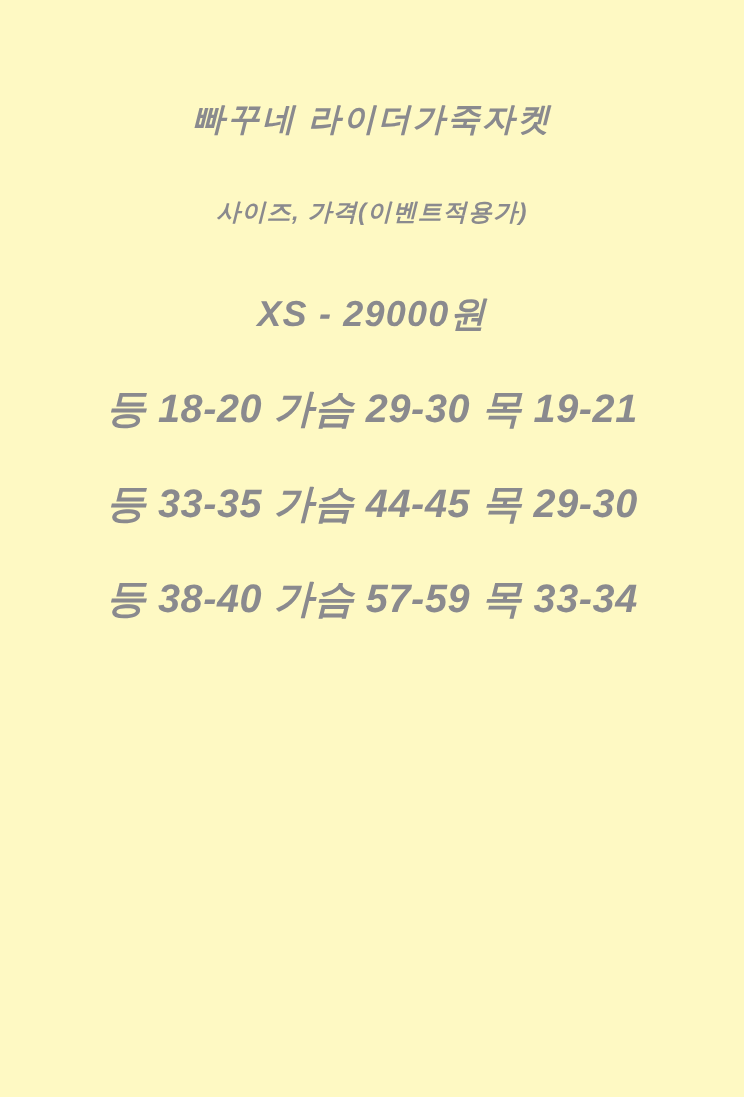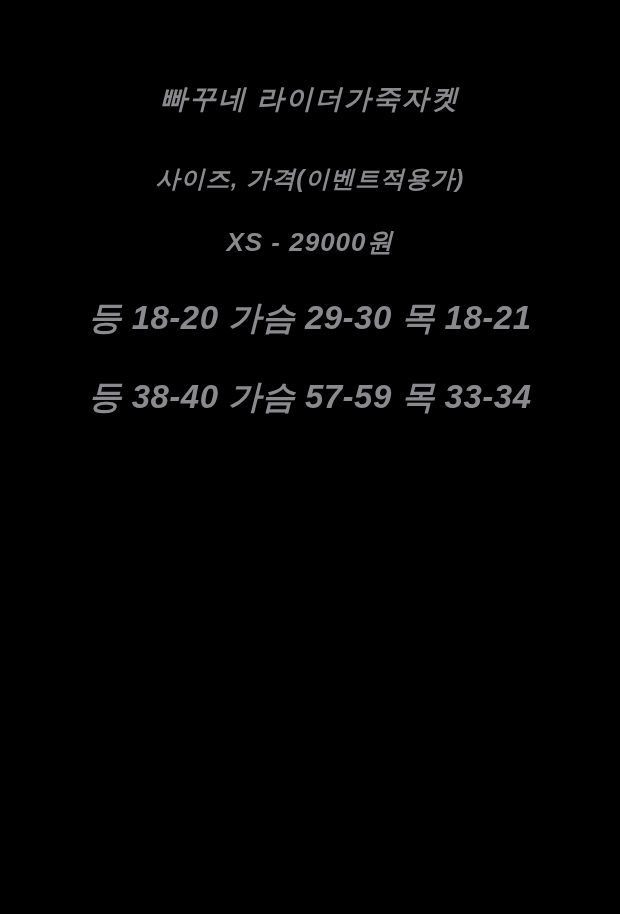--- a/index.html
+++ b/index.html
@@ -10,21 +10,21 @@
   body {
     width: 620px;
     height: 914px;
     overflow: hidden;
     font-family: "Liberation Sans", sans-serif;
   }
   .page {
     position: relative;
     width: 620px;
     height: 914px;
-    background: #000000;
+    background: #fef9c3;
     box-sizing: border-box;
     padding-top: 86px;
   }
   .lines {
     display: flex;
     flex-direction: column;
     align-items: stretch;
   }
   .line {
     color: #8a8a8e;
@@ -36,27 +36,27 @@
     line-height: 1.0;
   }
   
   .line.title {
     font-size: 27px;
     letter-spacing: 2px;
     margin-bottom: 54px;
   }
   
   .line.subtitle {
-    font-size: 24px;
+    font-size: 20px;
     letter-spacing: 1px;
-    margin-bottom: 38px;
+    margin-bottom: 61px;
   }
   
   .line.size {
-    font-size: 26px;
+    font-size: 30px;
     letter-spacing: 1px;
     margin-bottom: 46px;
   }
   
   .line.meas {
     font-size: 33px;
     letter-spacing: 0.5px;
     margin-bottom: 46px;
   }
   .line.meas.last {
@@ -68,21 +68,22 @@
 
 <div class="page">
   <div class="lines">
 
     <div class="line title">빠꾸네 라이더가죽자켓</div>
 
     <div class="line subtitle">사이즈, 가격(이벤트적용가)</div>
 
     <div class="line size">XS - 29000원</div>
 
-    <div class="line meas">등 18-20 가슴 29-30 목 18-21</div>
+    <div class="line meas">등 18-20 가슴 29-30 목 19-21</div>
 
 
+    <div class="line meas">등 33-35 가슴 44-45 목 29-30</div>
 
 
     <div class="line meas last">등 38-40 가슴 57-59 목 33-34</div>
 
   </div>
 </div>
 
 </body></html>

